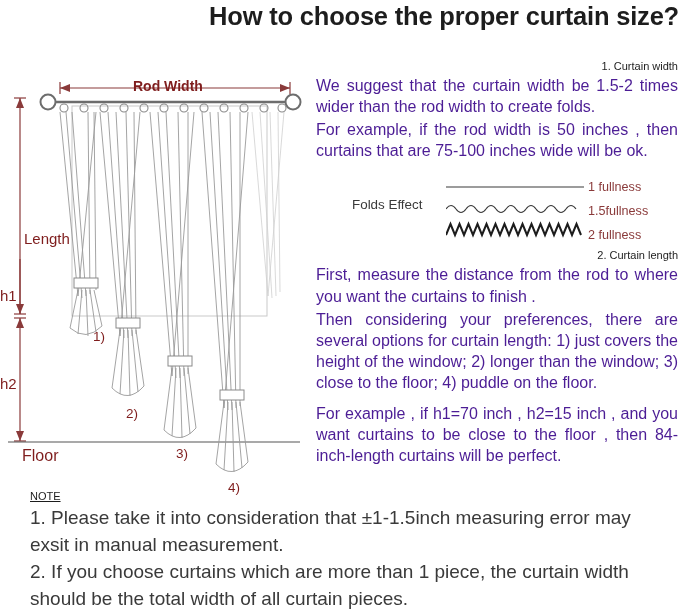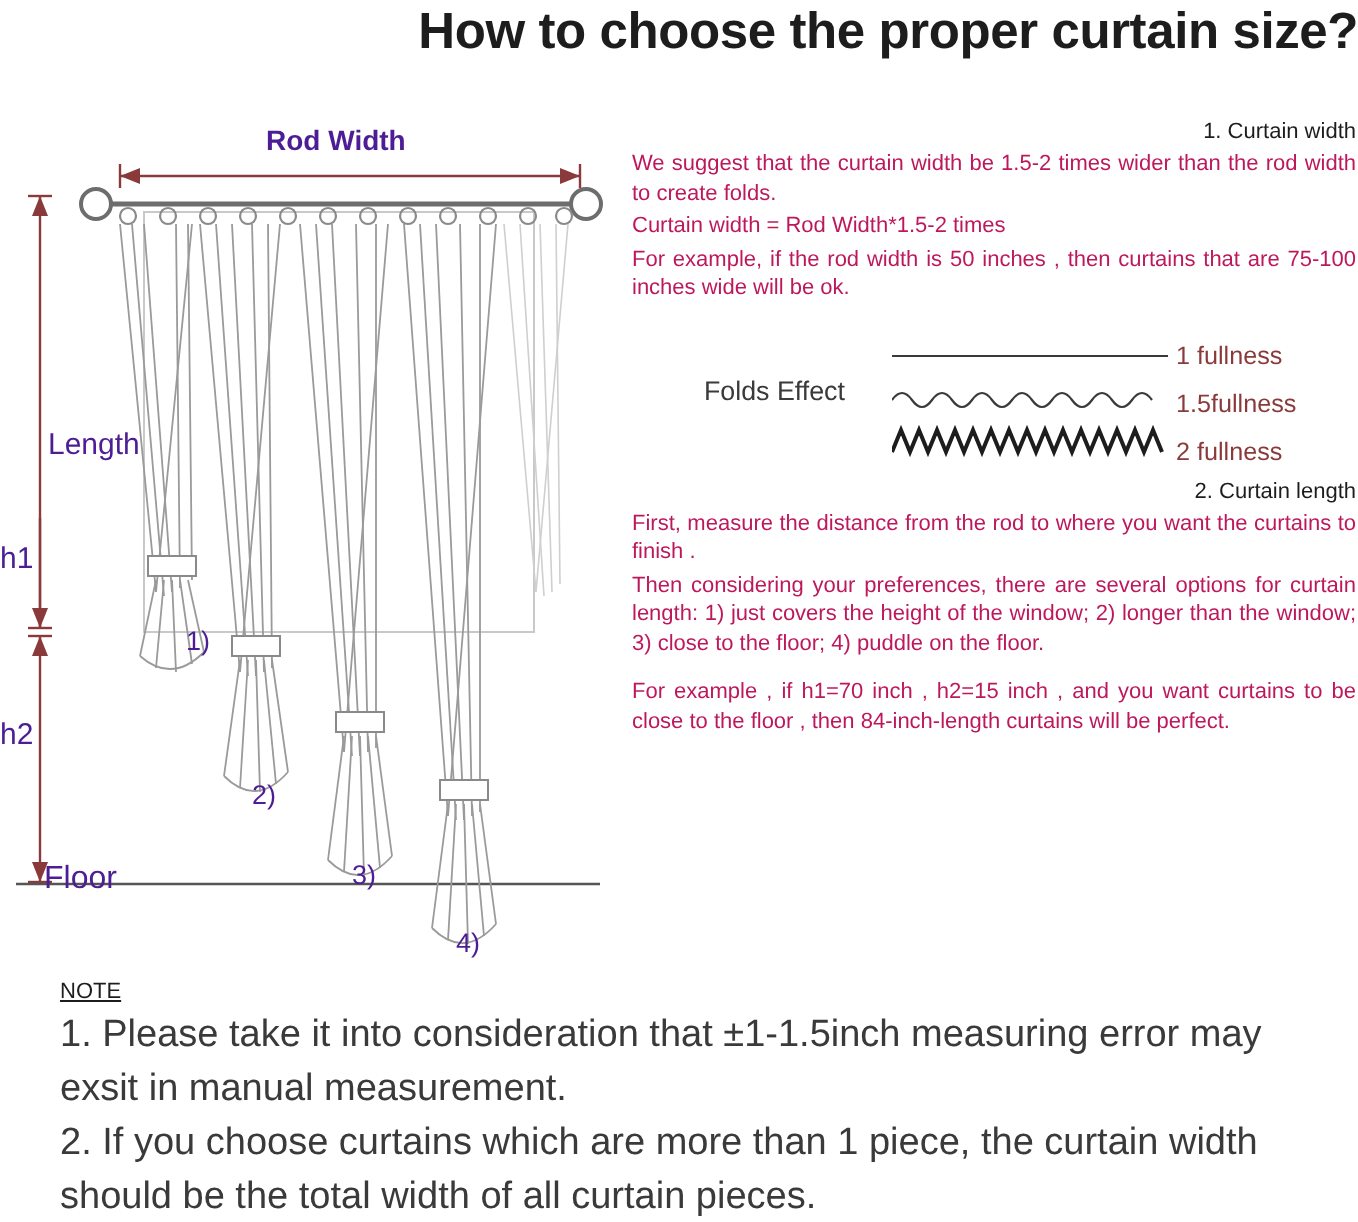--- a/index.html
+++ b/index.html
@@ -38,22 +38,23 @@
     top: 46px;
     width: 310px;
     height: 445px;
   }
   .diagram svg {
     display: block;
   }
   .lbl {
     position: absolute;
     font-size: 13.5px;
-    color: #4c1d95;
+    color: #7f1d1d;
     white-space: nowrap;
+    margin-top: 16px;
   }
   .lbl.big {
     font-size: 15px;
   }
   .lbl.rod {
     font-weight: bold;
     font-size: 14px;
   }
   
   .right {
@@ -62,23 +63,23 @@
     top: 60px;
     width: 362px;
   }
   .h2 {
     font-size: 11px;
     color: #1d1d1d;
     margin: 0 0 3px 0;
     text-align: right;
   }
   .para {
-    font-size: 11px;
+    font-size: 16px;
     line-height: 1.32;
-    color: #be185d;
+    color: #4c1d95;
     margin: 0 0 2px 0;
     text-align: justify;
   }
   .gap { height: 8px; }
   .folds {
     position: relative;
     height: 74px;
     margin-top: 8px;
     margin-bottom: 4px;
   }
@@ -263,21 +264,20 @@
     <span class="lbl" style="left:93px; top:267px;">1)</span>
     <span class="lbl" style="left:126px; top:344px;">2)</span>
     <span class="lbl" style="left:176px; top:384px;">3)</span>
     <span class="lbl" style="left:228px; top:418px;">4)</span>
   </div>
 
   <div class="right">
 
     <div class="h2">1. Curtain width</div>
     <p class="para">We suggest that the curtain width be 1.5-2 times wider than the rod width to create folds.</p>
-    <p class="para">Curtain width = Rod Width*1.5-2 times</p>
     <p class="para">For example, if the rod width is 50 inches , then curtains that are 75-100 inches wide will be ok.</p>
 
     <div class="folds">
       <span class="folds-label">Folds Effect</span>
 
       <svg width="140" height="70" style="top:8px;">
         <line x1="0" y1="10" x2="138" y2="10" stroke="#3a3a3a" stroke-width="1.1"></line>
         <path d="M0 32 q5 -7 10 0 t10 0 t10 0 t10 0 t10 0 t10 0 t10 0 t10 0 t10 0 t10 0 t10 0 t10 0 t10 0" fill="none" stroke="#3a3a3a" stroke-width="1.1"></path>
         <path d="M0 58 l4.5 -11 l4.5 11 l4.5 -11 l4.5 11 l4.5 -11 l4.5 11 l4.5 -11 l4.5 11 l4.5 -11 l4.5 11
                  l4.5 -11 l4.5 11 l4.5 -11 l4.5 11 l4.5 -11 l4.5 11 l4.5 -11 l4.5 11 l4.5 -11 l4.5 11

